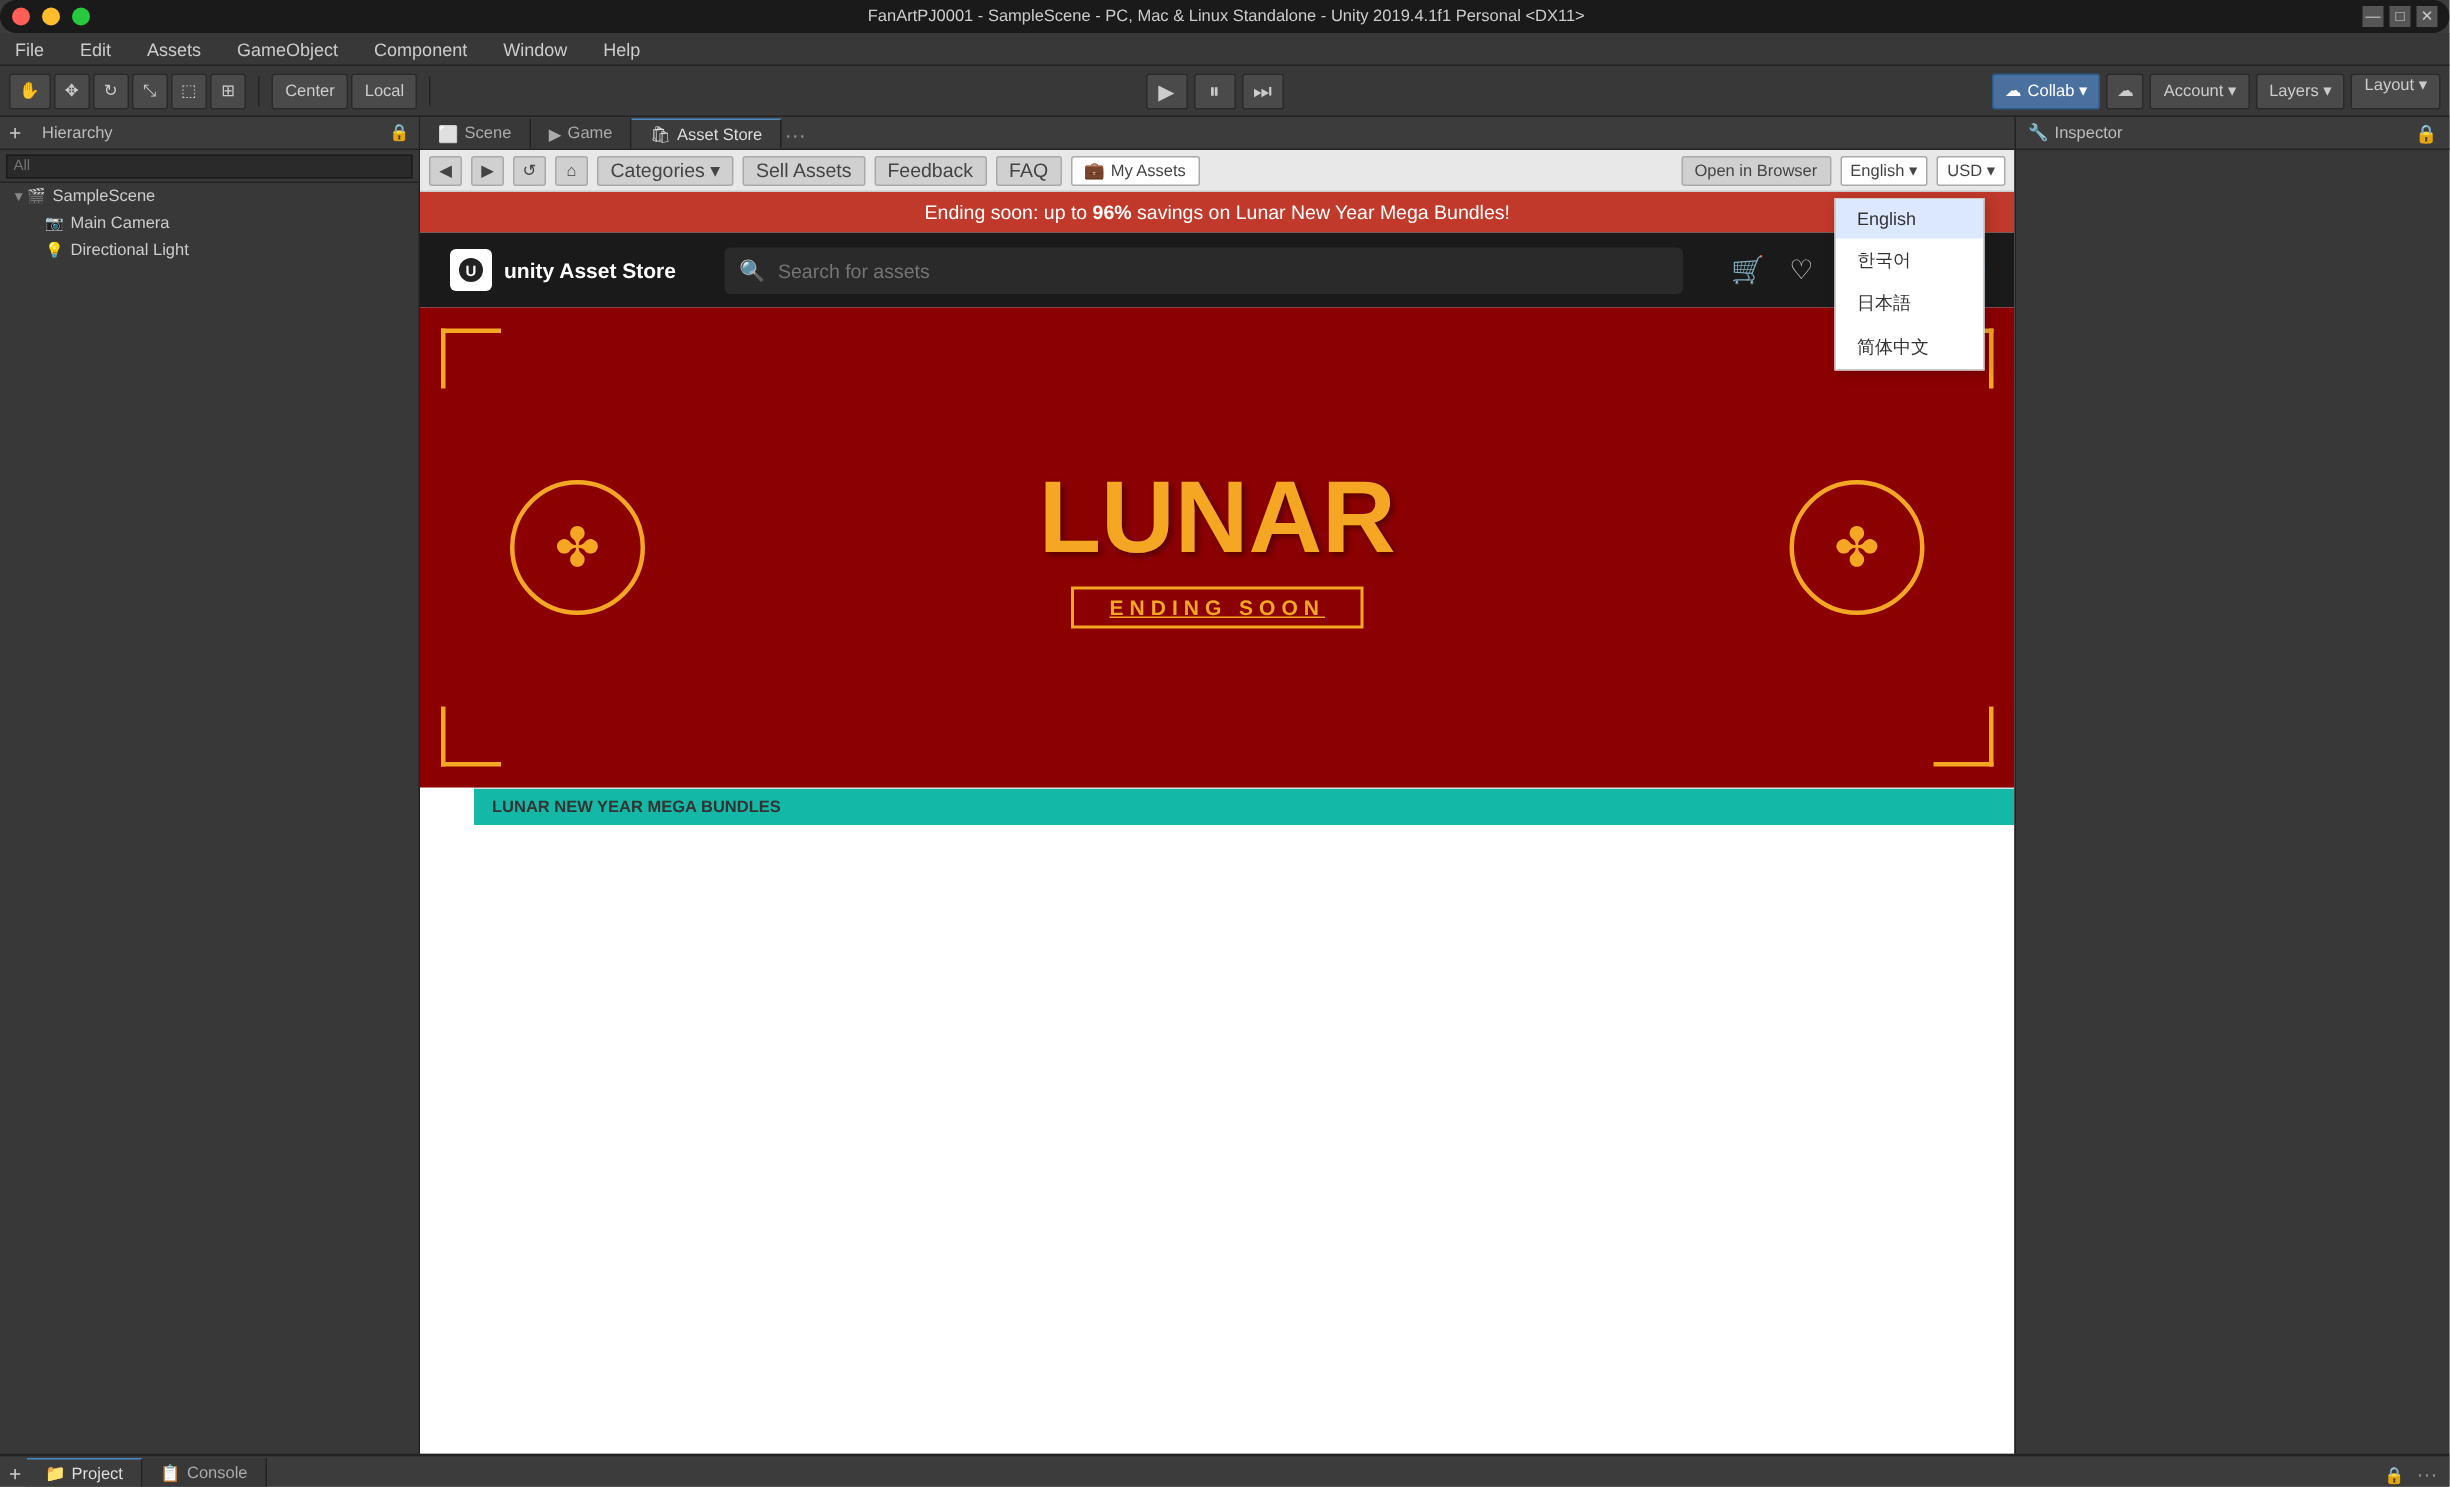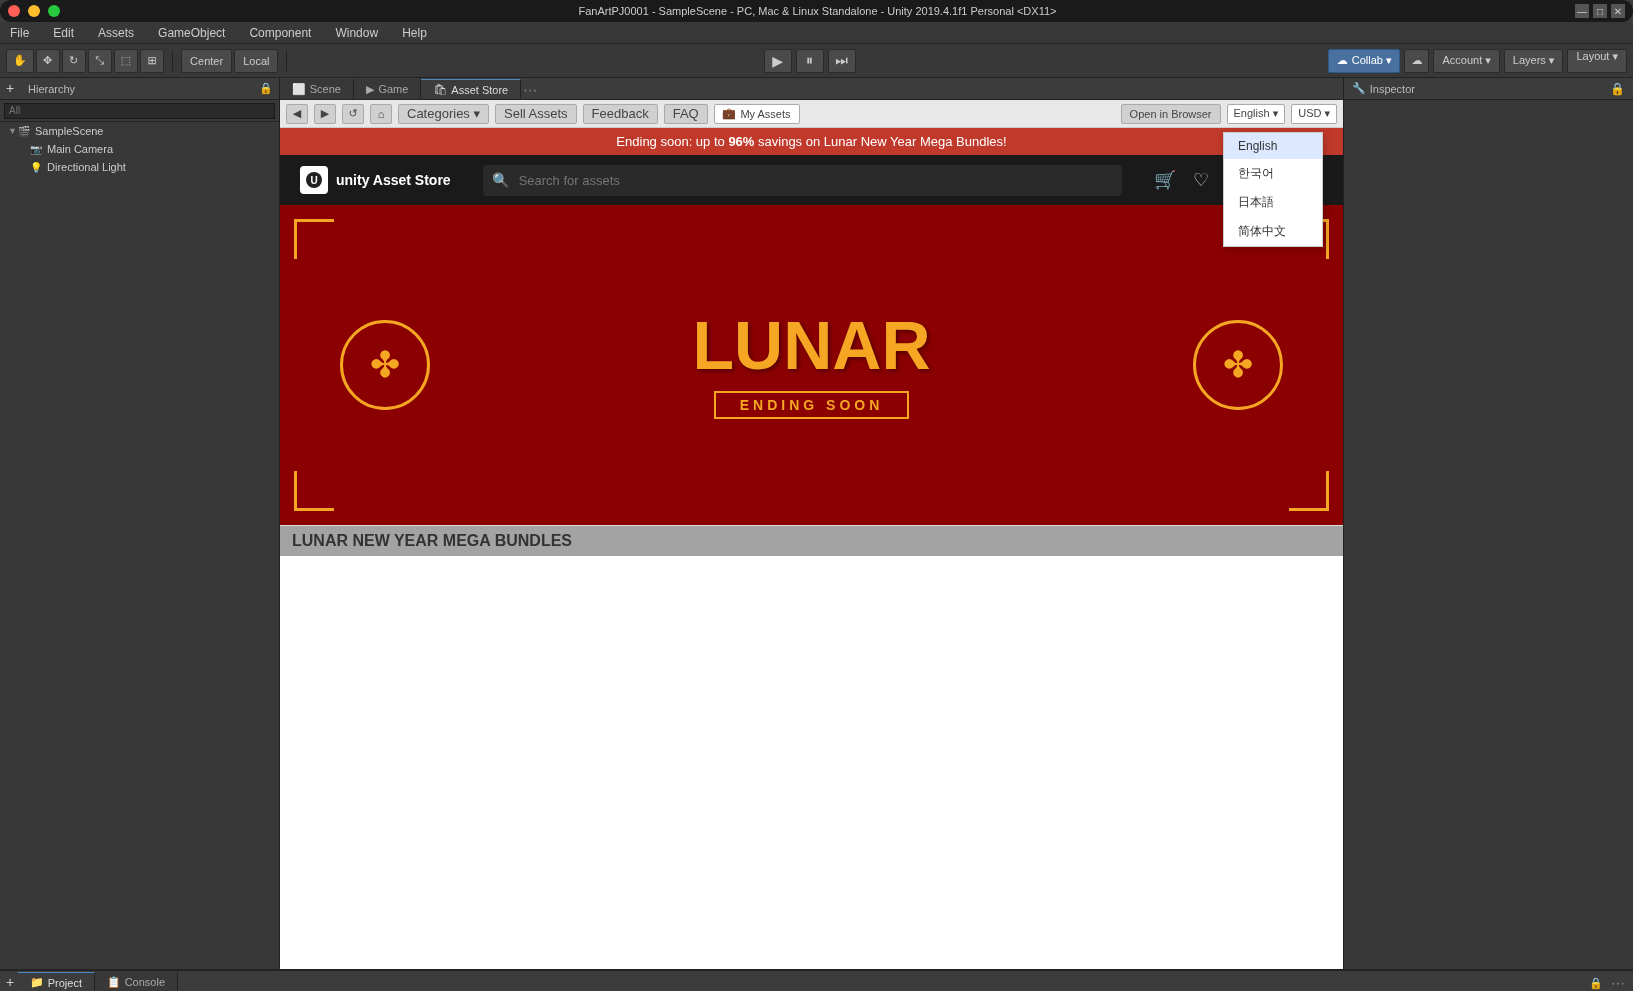--- a/index.html
+++ b/index.html
@@ -90,36 +90,36 @@
     #store-icons { display: flex; gap: 16px; align-items: center; }
     #store-icons .icon-btn { color: #ccc; font-size: 18px; cursor: pointer; }
     .user-avatar { width: 28px; height: 28px; background: #1E88E5; border-radius: 50%; display: flex; align-items: center; justify-content: center; color: white; font-size: 12px; font-weight: bold; }
 
     
     #hero-banner { background: #8B0000; width: 100%; height: 320px; display: flex; align-items: center; justify-content: center; position: relative; overflow: hidden; margin: 0 auto; }
     .hero-content { text-align: center; color: #f5a623; z-index: 2; }
     .hero-mega { font-size: 16px; font-weight: 700; letter-spacing: 4px; color: #f5a623; margin-bottom: 8px; }
     .hero-lunar { font-size: 68px; font-weight: 900; line-height: 1; color: #f5a623; text-shadow: 2px 2px 4px rgba(0,0,0,0.4); }
     .hero-newyear { font-size: 68px; font-weight: 900; line-height: 1; color: #f5a623; }
-    .hero-ending { font-size: 14px; font-weight: 700; letter-spacing: 4px; color: #f5a623; border: 2px solid #f5a623; padding: 4px 24px; margin-top: 12px; display: inline-block; }
+    .hero-ending { font-size: 14px; font-weight: 700; letter-spacing: 4px; color: #f5a623; border: 2px solid #f5a623; padding: 4px 24px; margin-top: 12px; display: inline-block; text-decoration: underline; }
 
     
     .hero-circle-left { position: absolute; left: 60px; top: 50%; transform: translateY(-50%); width: 90px; height: 90px; border: 3px solid #f5a623; border-radius: 50%; display: flex; align-items: center; justify-content: center; }
     .hero-circle-right { position: absolute; right: 60px; top: 50%; transform: translateY(-50%); width: 90px; height: 90px; border: 3px solid #f5a623; border-radius: 50%; display: flex; align-items: center; justify-content: center; }
     .knot-symbol { color: #f5a623; font-size: 36px; }
 
     
     .corner-tl, .corner-tr, .corner-bl, .corner-br { position: absolute; width: 40px; height: 40px; border: 3px solid #f5a623; }
     .corner-tl { top: 14px; left: 14px; border-right: none; border-bottom: none; }
     .corner-tr { top: 14px; right: 14px; border-left: none; border-bottom: none; }
     .corner-bl { bottom: 14px; left: 14px; border-right: none; border-top: none; }
     .corner-br { bottom: 14px; right: 14px; border-left: none; border-top: none; }
 
     
-    #caption-bar { background: #a3a3a3; padding: 6px 12px; font-size: 16px; color: #333; font-weight: 600; border-top: 1px solid #ddd; }
+    #caption-bar { background: #14b8a6; padding: 6px 12px; font-size: 11px; color: #333; font-weight: 600; border-top: 1px solid #ddd; margin-left: 36px; }
 
     
     #inspector-panel { width: 290px; background: #383838; border-left: 1px solid #222; display: flex; flex-direction: column; }
     #inspector-header { height: 22px; background: #3c3c3c; display: flex; align-items: center; padding: 0 8px; border-bottom: 1px solid #222; }
     #inspector-header .panel-title { font-size: 11px; color: #bbb; display: flex; align-items: center; gap: 4px; }
 
     
     #bottom-panel { height: 230px; background: #383838; border-top: 2px solid #222; display: flex; flex-direction: column; }
     #bottom-tabs { height: 22px; background: #3c3c3c; display: flex; align-items: flex-end; border-bottom: 1px solid #222; }
     .bottom-tab { height: 20px; padding: 0 12px; display: flex; align-items: center; font-size: 11px; color: #aaa; cursor: pointer; border-right: 1px solid #222; background: #383838; gap: 4px; }

